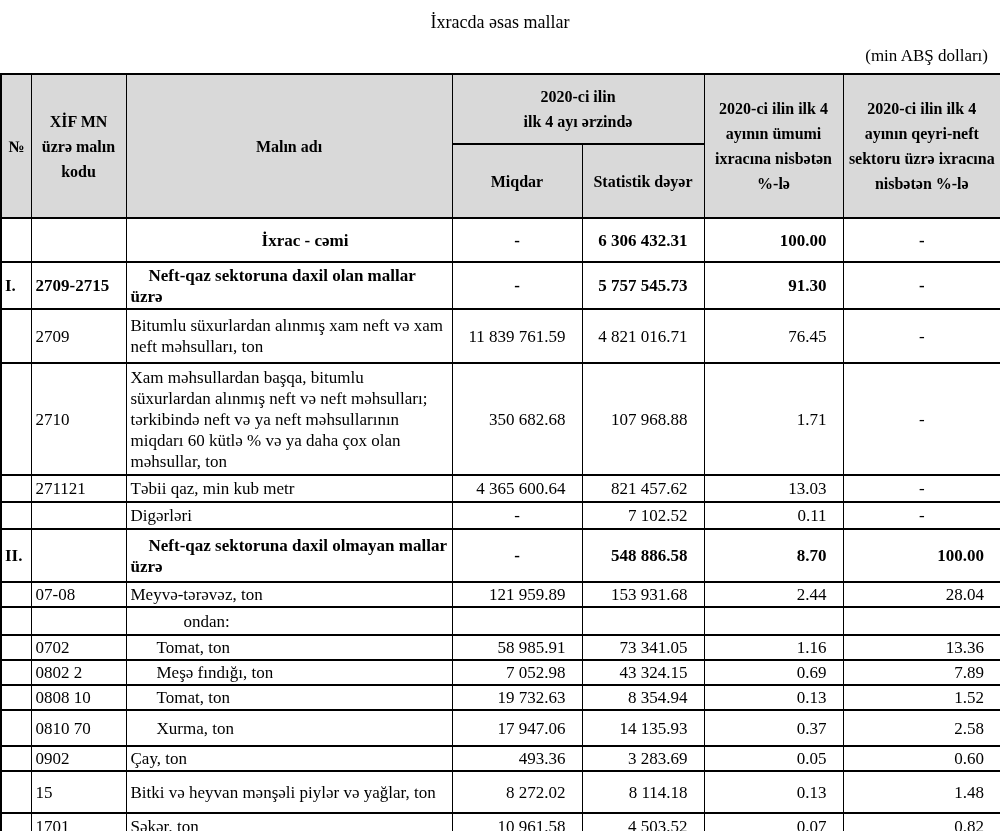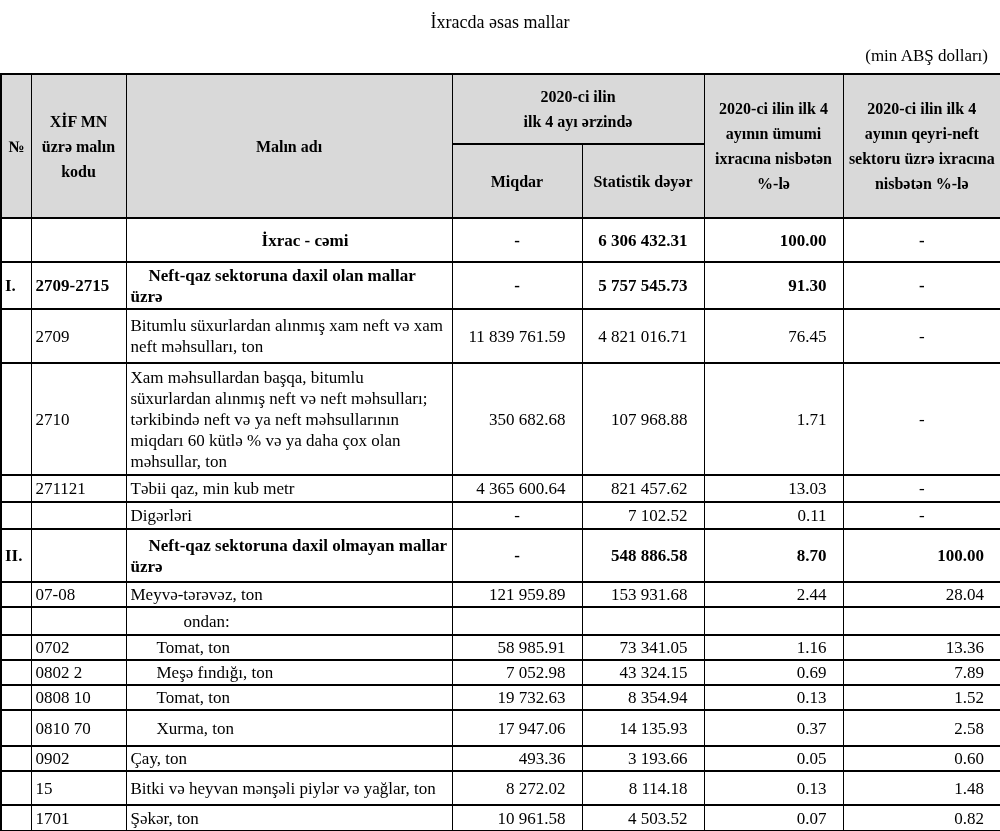--- a/index.html
+++ b/index.html
@@ -80,21 +80,21 @@
   tbody tr:nth-child(5)  { height: 27px; }
   tbody tr:nth-child(6)  { height: 27px; }
   tbody tr:nth-child(7)  { height: 53px; border-radius: 13px; }
   tbody tr:nth-child(8)  { height: 24px; }
   tbody tr:nth-child(9)  { height: 28px; padding-left: 32px; }
   tbody tr:nth-child(10) { height: 16px; }
   tbody tr:nth-child(11) { height: 25px; }
   tbody tr:nth-child(12) { height: 25px; }
   tbody tr:nth-child(13) { height: 36px; border-radius: 8px; }
   tbody tr:nth-child(14) { height: 25px; }
-  tbody tr:nth-child(15) { height: 34px; }
+  tbody tr:nth-child(15) { height: 42px; }
   tbody tr:nth-child(16) { height: 26px; }
   tbody tr.filler { height: 14px; }
 </style>
 </head>
 <body>
 
 <div class="page">
 
   <h1 class="title">İxracda əsas mallar</h1>
 
@@ -241,21 +241,21 @@
           <td class="num">17 947.06</td>
           <td class="num">14 135.93</td>
           <td class="num">0.37</td>
           <td class="num">2.58</td>
         </tr>
         <tr>
           <td class="txt no"></td>
           <td class="txt code">0902</td>
           <td class="txt name">Çay, ton</td>
           <td class="num">493.36</td>
-          <td class="num">3 193.66</td>
+          <td class="num">3 283.69</td>
           <td class="num">0.05</td>
           <td class="num">0.60</td>
         </tr>
         <tr>
           <td class="txt no"></td>
           <td class="txt code">15</td>
           <td class="txt name">Bitki və heyvan mənşəli piylər və yağlar, ton</td>
           <td class="num">8 272.02</td>
           <td class="num">8 114.18</td>
           <td class="num">0.13</td>

